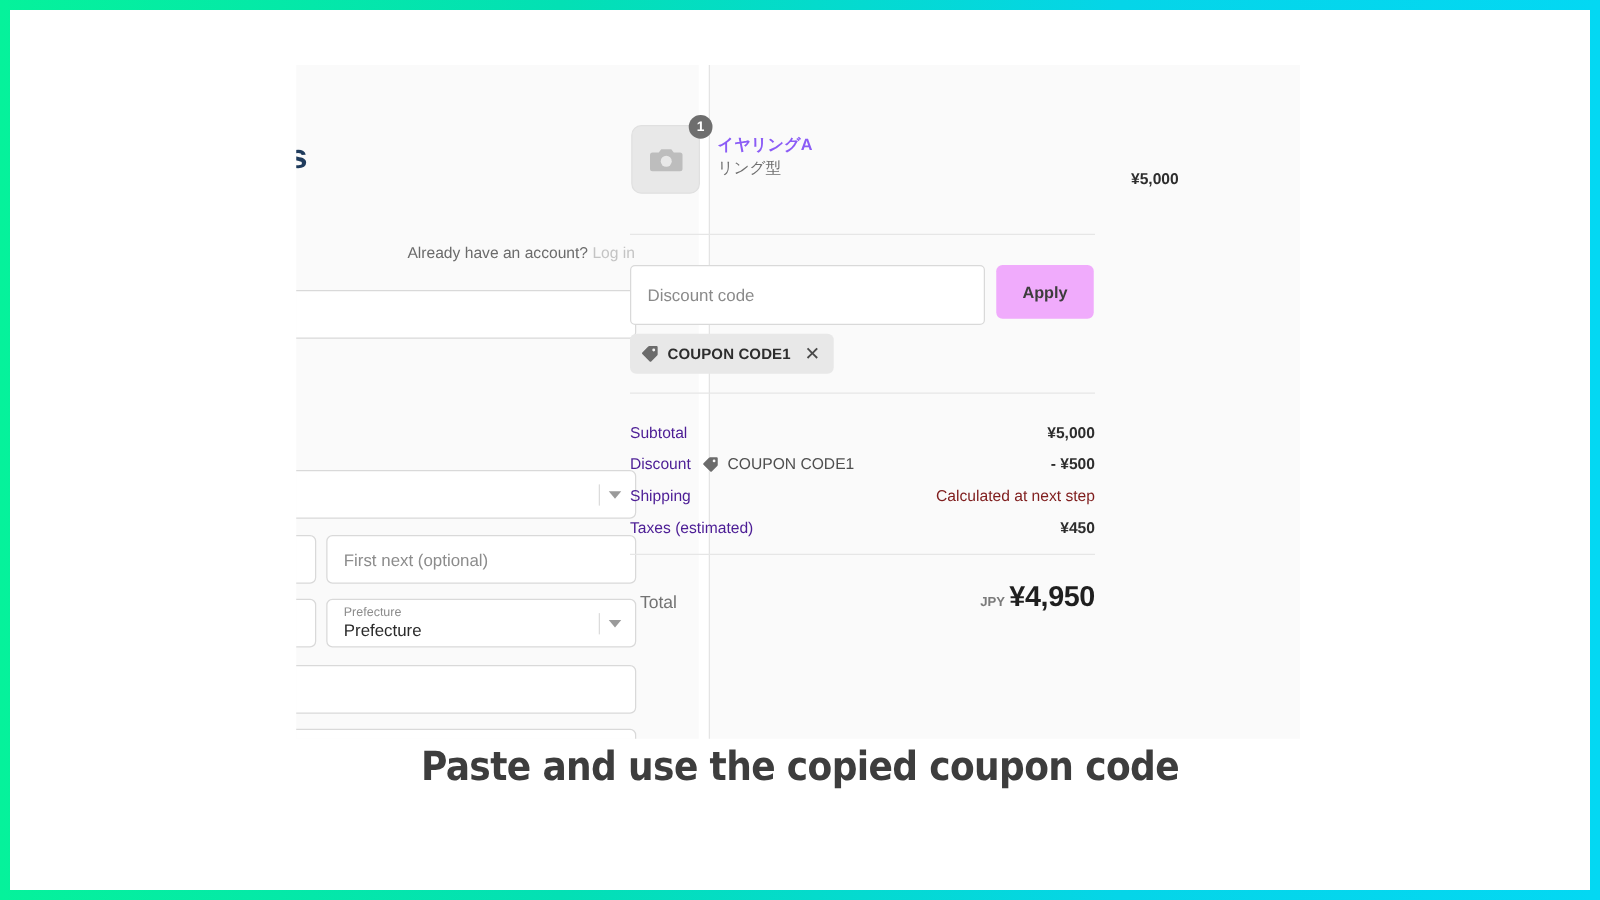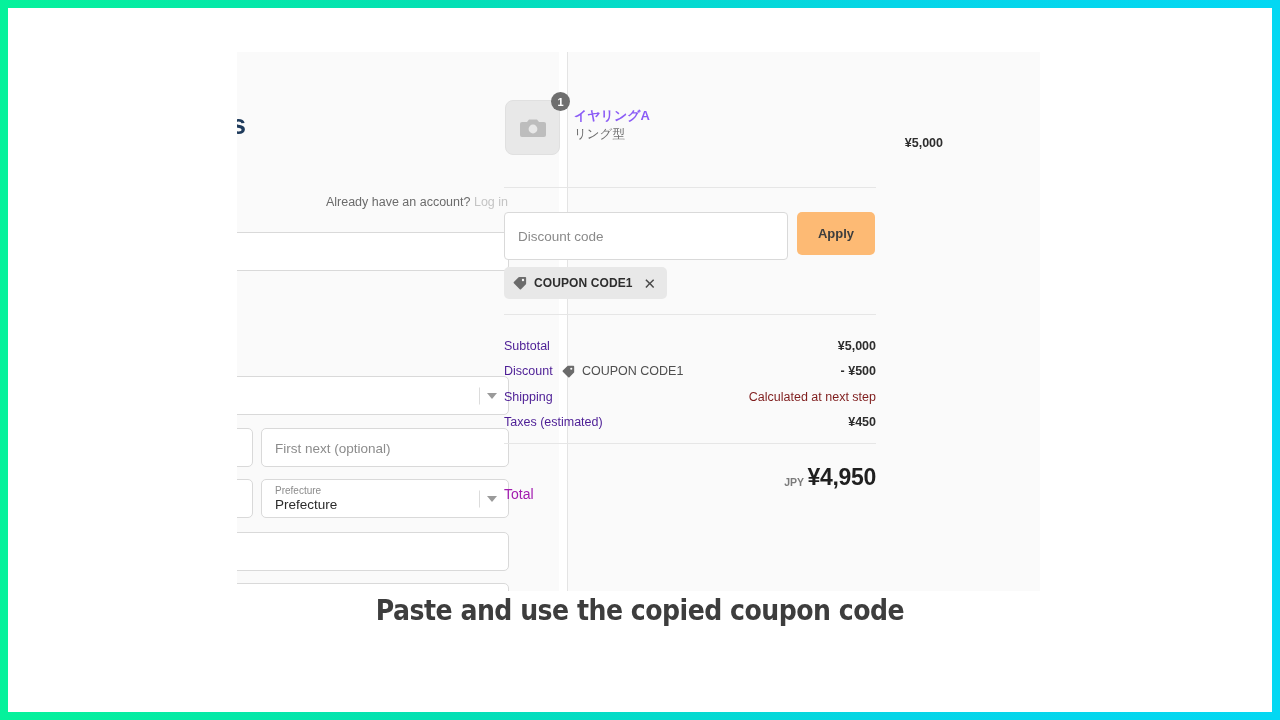--- a/index.html
+++ b/index.html
@@ -162,21 +162,21 @@
     border-radius: 4px;
   }
   #disc-input .ph {
     position: absolute; left: 13px; top: 50%;
     transform: translateY(-50%);
     font-size: 13.5px; color: #8a8a8a;
   }
   #apply-btn {
     position: absolute; left: 560px; top: 160px;
     width: 78px; height: 43px;
-    background: #fdba74; border: none; border-radius: 5px;
+    background: #f0abfc; border: none; border-radius: 5px;
     font-family: inherit; font-size: 13px; font-weight: 700;
     color: #3d3d3d; cursor: default;
   }
 
   
   #coupon-chip {
     position: absolute; left: 267px; top: 215px;
     height: 32px;
     background: #e8e8e8; border-radius: 5px;
     display: inline-flex; align-items: center;
@@ -203,39 +203,39 @@
   .t-row .inline-tag { position: absolute; left: 58px; display: flex; align-items: center; color: #4f4f4f; }
   .t-row .inline-tag span { margin-left: 7px; }
 
   #row-subtotal { top: 287px; }
   #row-discount { top: 312px; }
   #row-shipping { top: 338px; }
   #row-taxes    { top: 363px; }
 
   #row-total { position: absolute; left: 267px; top: 412px; width: 372px; }
   #row-total .lbl {
-    position: absolute; left: 0; top: 9px;
-    font-size: 14px; color: #a21caf; margin-top: 13px;
+    position: absolute; left: 8px; top: 9px;
+    font-size: 14px; color: #737373;
   }
   #row-total .cur {
     position: absolute; right: 72px; top: 12px;
     font-size: 10.5px; color: #7a7a7a; font-weight: 600;
   }
   #row-total .amt {
     position: absolute; right: 0; top: 0;
     font-size: 23px; font-weight: 700; color: #1f1f1f;
     letter-spacing: -.3px;
   }
 
   
   #caption {
     position: absolute; left: 0; right: 0; top: 586px;
     text-align: center;
     font-family: "DejaVu Sans Condensed", "Liberation Sans Narrow", "Liberation Sans", sans-serif;
-    font-size: 28px; font-weight: 700; color: #3d3d3d;
+    font-size: 32px; font-weight: 700; color: #3d3d3d;
     letter-spacing: -.5px;
   }
 </style>
 </head>
 <body>
 
 <div id="frame">
 <div id="canvas">
 
   <div id="checkout">

